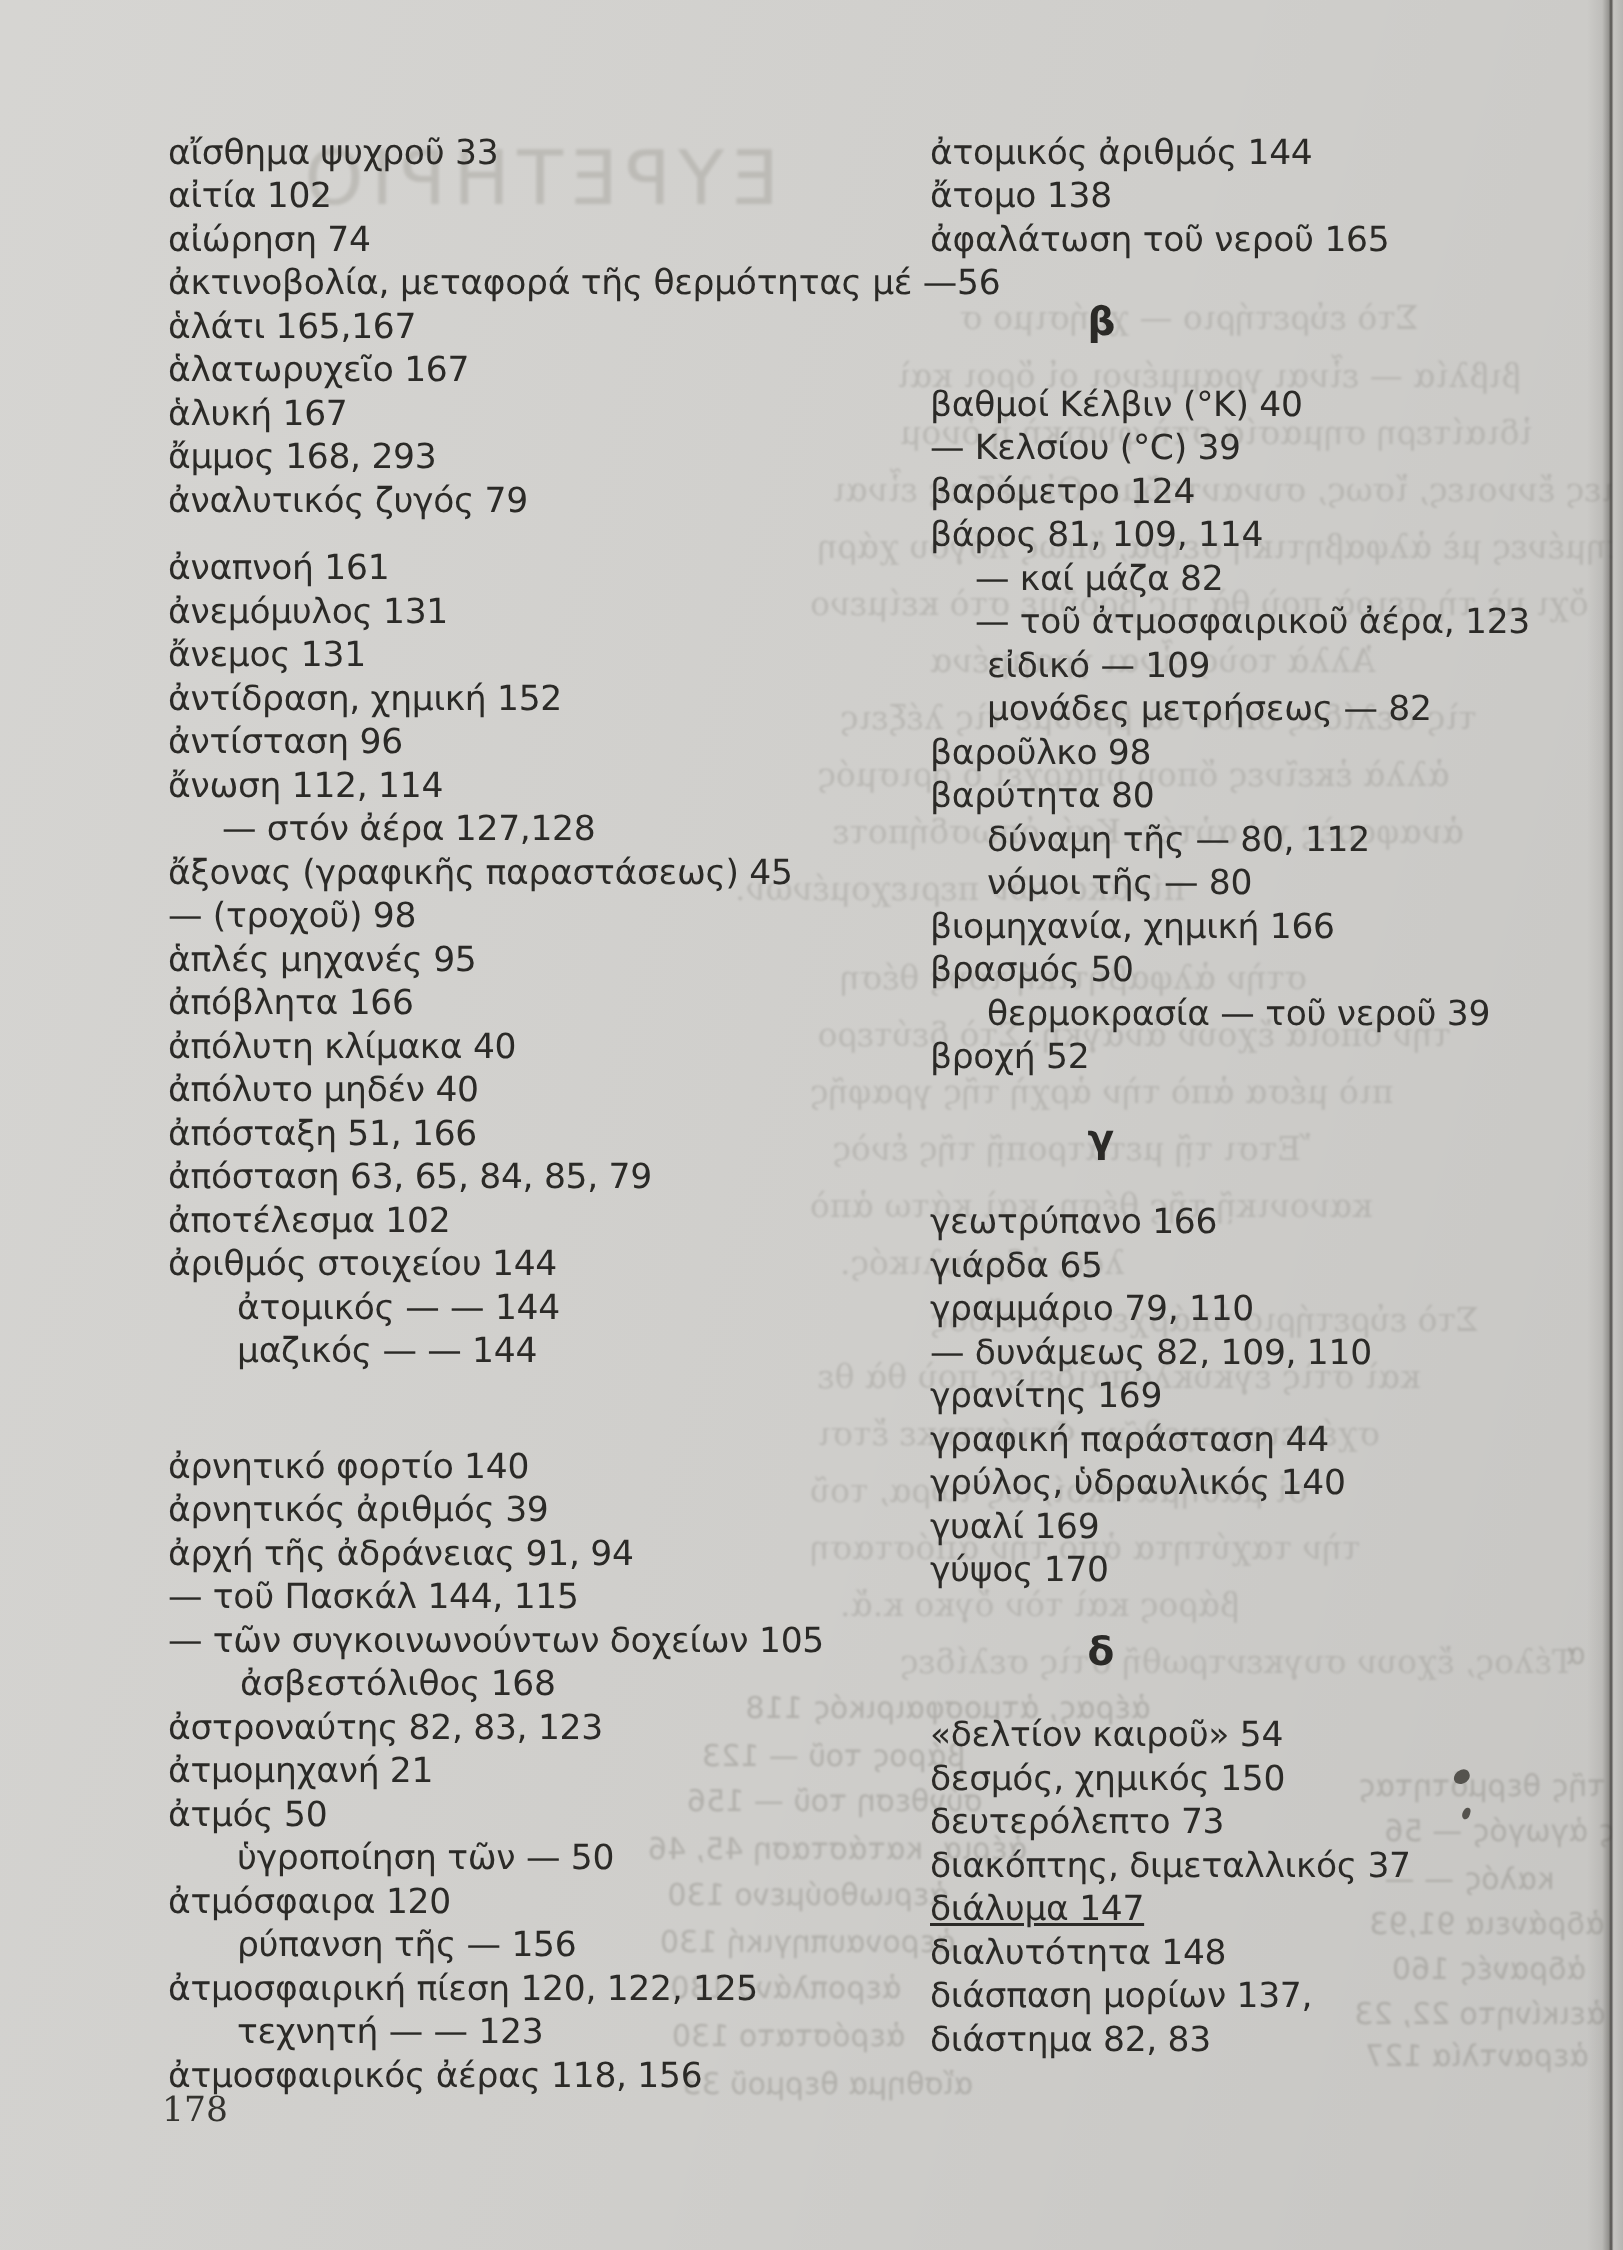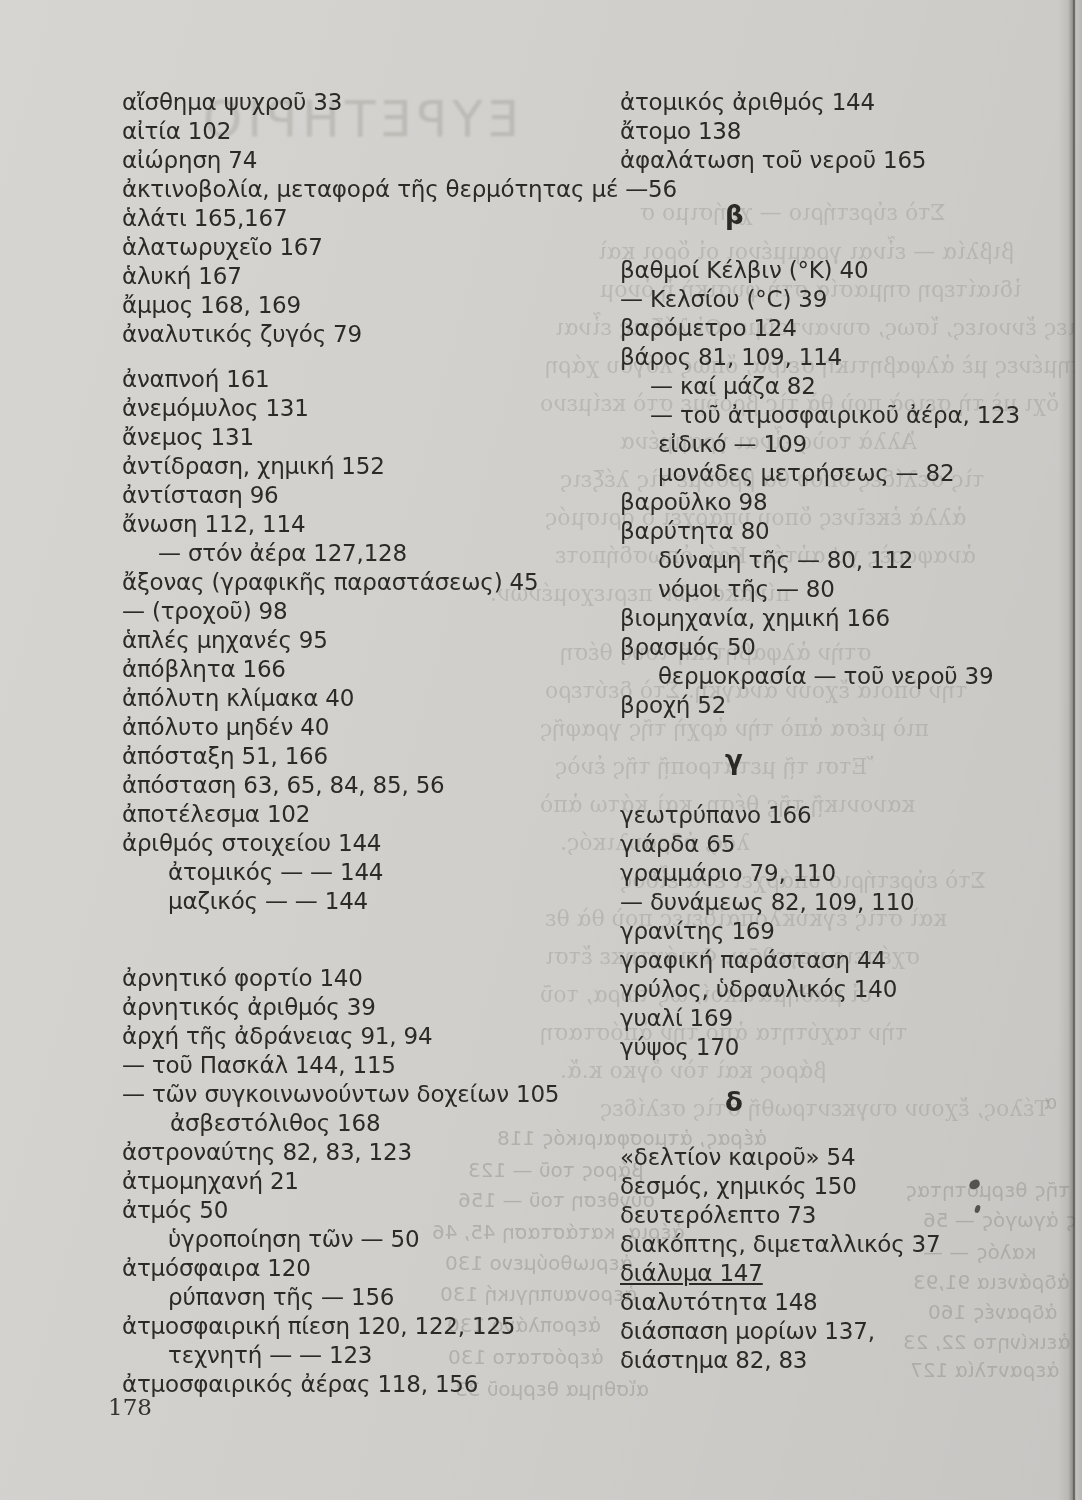--- a/index.html
+++ b/index.html
@@ -4,21 +4,21 @@
 <style>
   html,body{margin:0;padding:0;background:#888;}
   .page{
     position:relative;width:1082px;height:1500px;overflow:hidden;
     background:#d3d2cf;
     background-image:linear-gradient(105deg, rgba(255,255,255,0.07) 0%, rgba(0,0,0,0.02) 55%, rgba(0,0,0,0.06) 100%);
     font-family:"DejaVu Sans",sans-serif;
     color:#2b2a27;
   }
   .col{position:absolute;top:88px;}
-  #col-left{left:122px;width:495px;}
+  #col-left{left:112px;width:495px;}
   #col-right{left:620px;width:430px;}
   .ln{font-size:23px;line-height:29px;white-space:nowrap;letter-spacing:-0.2px;}
   .hd{font-size:26px;font-weight:bold;line-height:29px;margin:26px 0;padding-left:105px;}
   .page-num{position:absolute;left:108px;top:1394px;font-family:"DejaVu Serif",serif;font-size:23px;color:#34332f;}
   .ghost{position:absolute;transform:scaleX(-1);white-space:nowrap;filter:blur(0.6px);color:#8f8d87;}
   .ghost-title{
     position:absolute;left:198px;top:90px;transform:scaleX(-1);
     font-size:50px;letter-spacing:5px;font-weight:400;
     color:#a3a19a;opacity:0.45;filter:blur(1.2px);white-space:nowrap;
   }
@@ -84,37 +84,37 @@
     </div>
 
   <div class="col" id="col-left">
       <div class="ln" style="padding-left: 0px;">αἴσθημα ψυχροῦ 33</div>
       <div class="ln" style="padding-left: 0px;">αἰτία 102</div>
       <div class="ln" style="padding-left: 0px;">αἰώρηση 74</div>
       <div class="ln" style="padding-left: 0px;">ἀκτινοβολία, μεταφορά τῆς θερμότητας μέ —56</div>
       <div class="ln" style="padding-left: 0px;">ἁλάτι 165,167</div>
       <div class="ln" style="padding-left: 0px;">ἁλατωρυχεῖο 167</div>
       <div class="ln" style="padding-left: 0px;">ἁλυκή 167</div>
-      <div class="ln" style="padding-left: 0px;">ἄμμος 168, 169</div>
+      <div class="ln" style="padding-left: 0px;">ἄμμος 168, 293</div>
       <div class="ln" style="padding-left: 0px;">ἀναλυτικός ζυγός 79</div>
       <div class="ln" style="padding-left: 0px; margin-top: 16px;">ἀναπνοή 161</div>
       <div class="ln" style="padding-left: 0px;">ἀνεμόμυλος 131</div>
       <div class="ln" style="padding-left: 0px;">ἄνεμος 131</div>
       <div class="ln" style="padding-left: 0px;">ἀντίδραση, χημική 152</div>
       <div class="ln" style="padding-left: 0px;">ἀντίσταση 96</div>
       <div class="ln" style="padding-left: 0px;">ἄνωση 112, 114</div>
       <div class="ln" style="padding-left: 36px;">— στόν ἀέρα 127,128</div>
       <div class="ln" style="padding-left: 0px;">ἄξονας (γραφικῆς παραστάσεως)  45</div>
       <div class="ln" style="padding-left: 0px;">— (τροχοῦ) 98</div>
       <div class="ln" style="padding-left: 0px;">ἁπλές μηχανές 95</div>
       <div class="ln" style="padding-left: 0px;">ἀπόβλητα 166</div>
       <div class="ln" style="padding-left: 0px;">ἀπόλυτη κλίμακα 40</div>
       <div class="ln" style="padding-left: 0px;">ἀπόλυτο μηδέν 40</div>
       <div class="ln" style="padding-left: 0px;">ἀπόσταξη 51, 166</div>
-      <div class="ln" style="padding-left: 0px;">ἀπόσταση 63, 65, 84, 85, 56</div>
+      <div class="ln" style="padding-left: 0px;">ἀπόσταση 63, 65, 84, 85, 79</div>
       <div class="ln" style="padding-left: 0px;">ἀποτέλεσμα 102</div>
       <div class="ln" style="padding-left: 0px;">ἀριθμός στοιχείου 144</div>
       <div class="ln" style="padding-left: 46px;">ἀτομικός — — 144</div>
       <div class="ln" style="padding-left: 46px;">μαζικός — — 144</div>
       <div class="ln" style="padding-left: 0px; margin-top: 48px;">ἀρνητικό φορτίο 140</div>
       <div class="ln" style="padding-left: 0px;">ἀρνητικός ἀριθμός 39</div>
       <div class="ln" style="padding-left: 0px;">ἀρχή τῆς ἀδράνειας 91, 94</div>
       <div class="ln" style="padding-left: 0px;">— τοῦ Πασκάλ 144, 115</div>
       <div class="ln" style="padding-left: 0px;">— τῶν συγκοινωνούντων δοχείων 105</div>
       <div class="ln" style="padding-left: 0px; margin-left: 48px;">ἀσβεστόλιθος 168</div>

